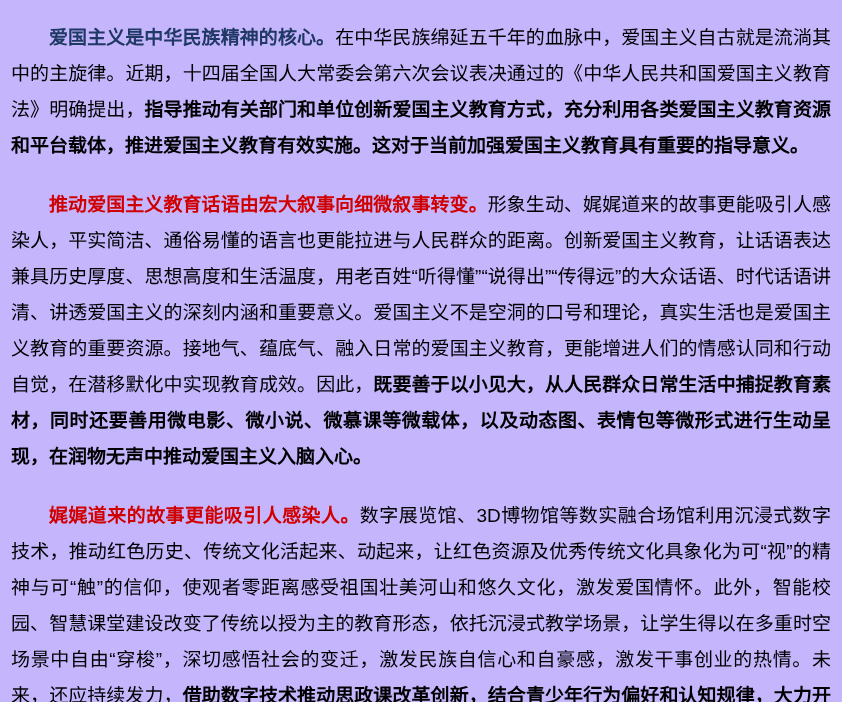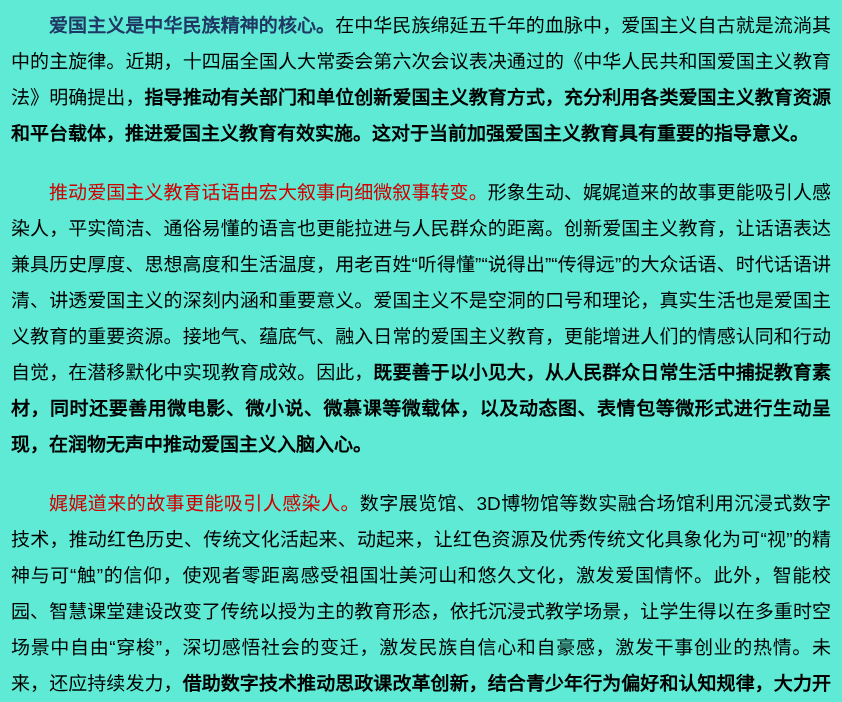--- a/index.html
+++ b/index.html
@@ -4,37 +4,37 @@
 <style>
   html, body {
     margin: 0;
     padding: 0;
     background: #ffffff;
   }
   .page {
     width: 842px;
     height: 702px;
     box-sizing: border-box;
-    padding: 8px 11px 0 11px;
+    padding: 20px 11px 0 11px;
     overflow: hidden;
-    background: #5eead4;
+    background: #c4b5fd;
     font-family: "Liberation Sans", "DejaVu Sans", sans-serif;
     font-size: 19px;
     line-height: 36px;
     color: #000000;
     text-align: justify;
     text-justify: inter-ideograph;
   }
   .para {
     margin: 0 0 23px 0;
     text-indent: 2em;
   }
   .run-bold   { font-weight: bold; }
   .run-navy   { font-weight: bold; color: #1f3864; }
-  .run-red    { font-weight: normal; color: #d00000; }
+  .run-red    { font-weight: bold; color: #d00000; }
   .run-plain  { font-weight: normal; color: #000000; }
 </style>
 </head>
 <body>
 
 <div class="page">
 
   <p class="para">
     <span class="run-navy">爱国主义是中华民族精神的核心。</span><span class="run-plain">在中华民族绵延五千年的血脉中，爱国主义自古就是流淌其中的主旋律。近期，十四届全国人大常委会第六次会议表决通过的《中华人民共和国爱国主义教育法》明确提出，</span><span class="run-bold">指导推动有关部门和单位创新爱国主义教育方式，充分利用各类爱国主义教育资源和平台载体，推进爱国主义教育有效实施。这对于当前加强爱国主义教育具有重要的指导意义。</span>
   </p>

